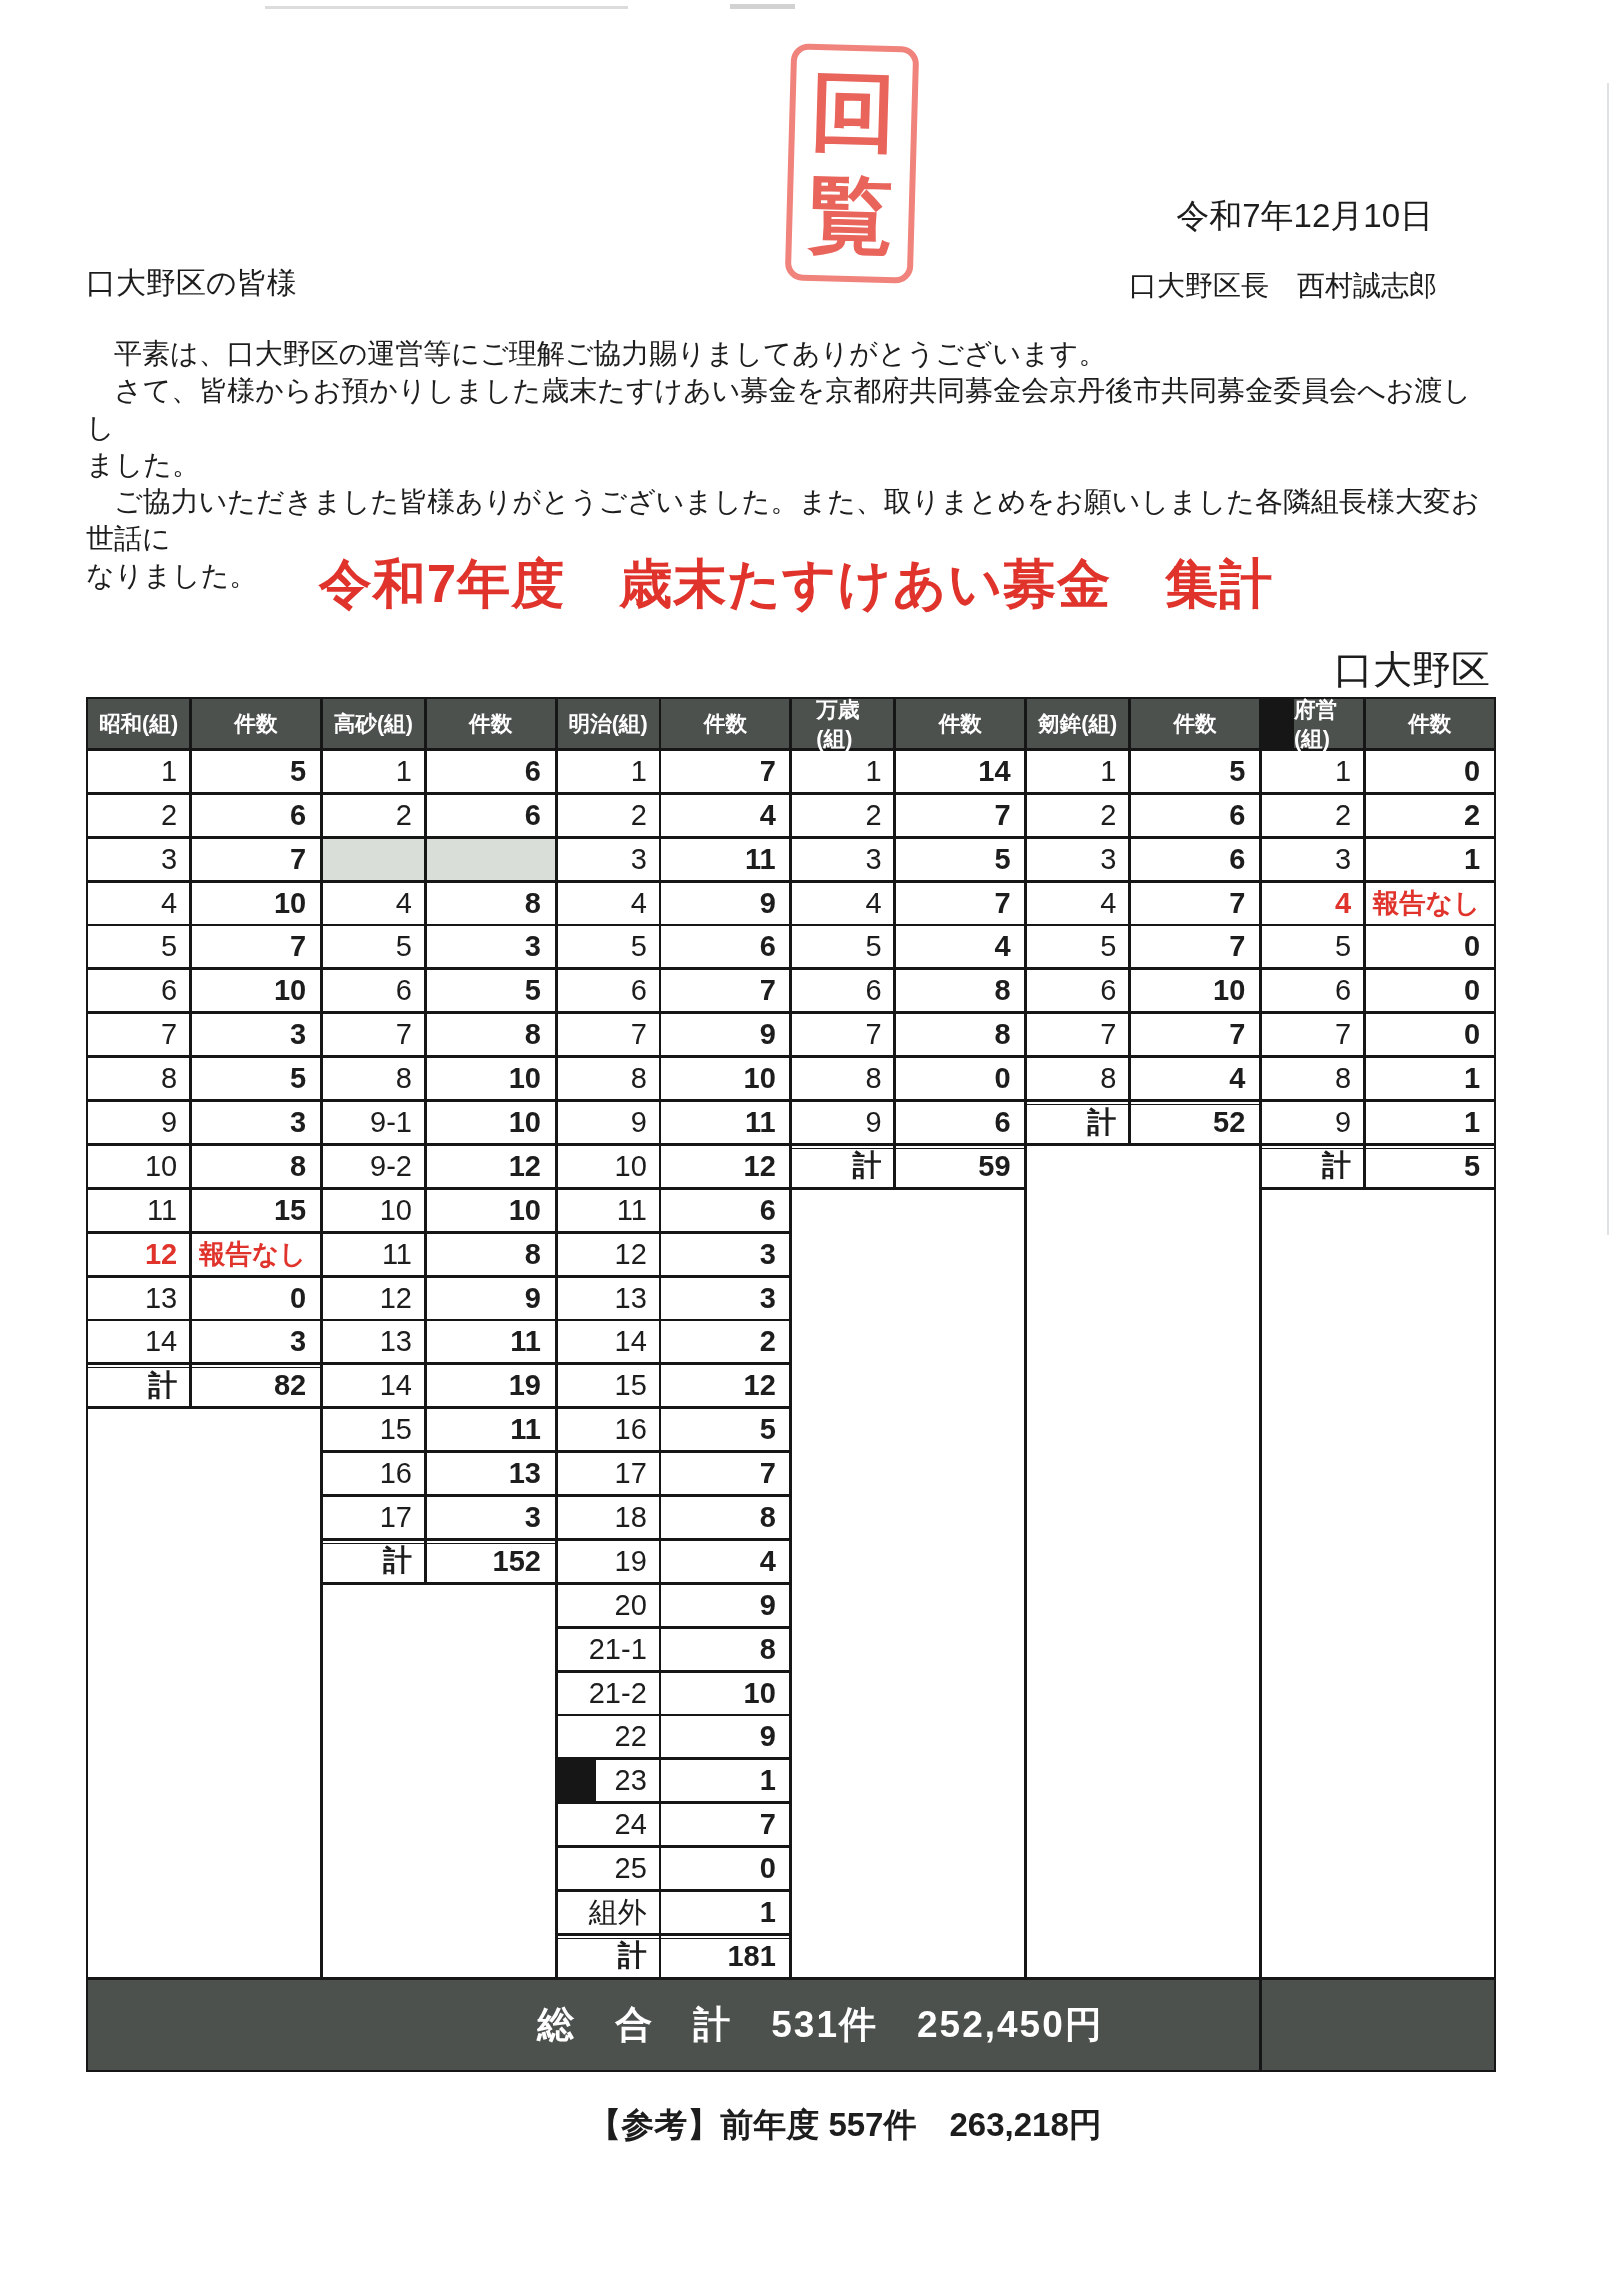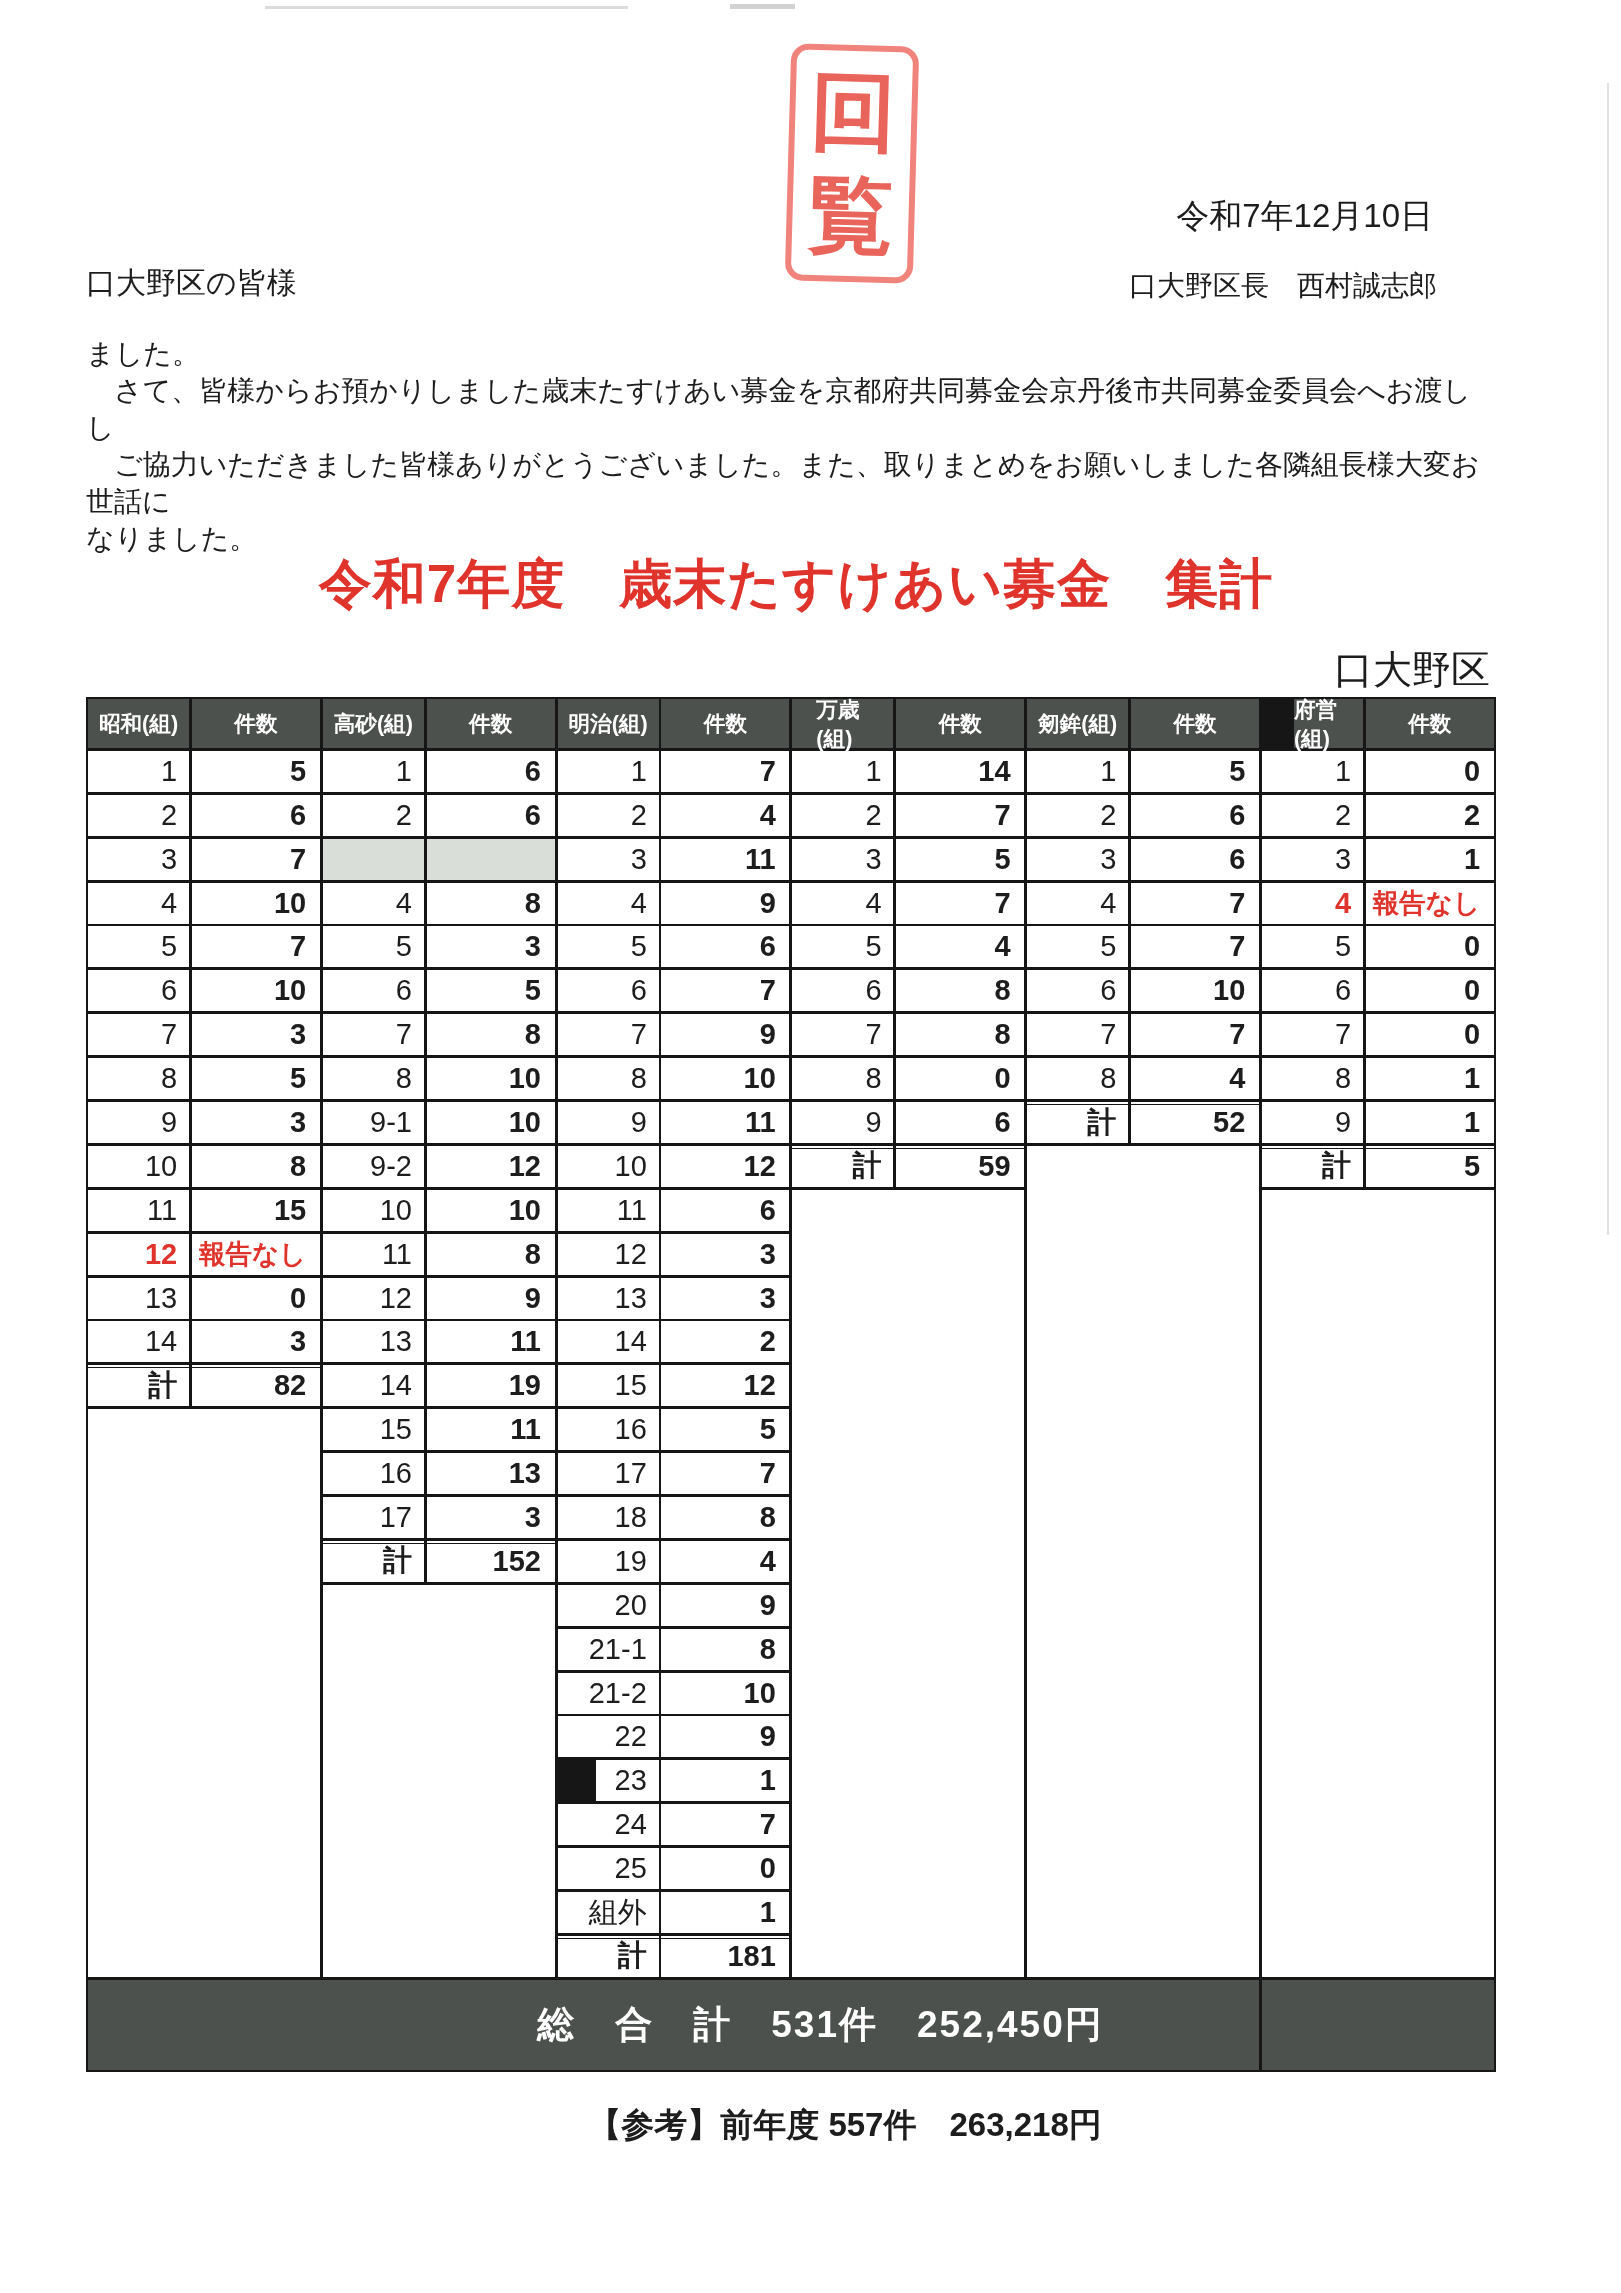--- a/index.html
+++ b/index.html
@@ -72,22 +72,23 @@
 <div class="stamp">
   <span>回</span>
   <span>覧</span>
 </div>
 
 <div class="doc-date">令和7年12月10日</div>
 <div class="addressee">口大野区の皆様</div>
 <div class="sender">口大野区長　西村誠志郎</div>
 
 <div class="body-text">
+  <div>　平素は、口大野区の運営等にご理解ご協力賜りましてありがとうございます。</div>
+  <div>　さて、皆様からお預かりしました歳末たすけあい募金を京都府共同募金会京丹後市共同募金委員会へお渡しし</div>
   <div>ました。</div>
-  <div>　さて、皆様からお預かりしました歳末たすけあい募金を京都府共同募金会京丹後市共同募金委員会へお渡しし</div>
   <div>　ご協力いただきました皆様ありがとうございました。また、取りまとめをお願いしました各隣組長様大変お世話に</div>
   <div>なりました。</div>
 </div>
 
 <div class="main-title">令和7年度　歳末たすけあい募金　集計</div>
 
 <div class="district-label">口大野区</div>
 
 <div class="table">
     <div class="cell hdr" style="grid-area: 1 / 1 / span 1 / span 1;">昭和(組)</div>

